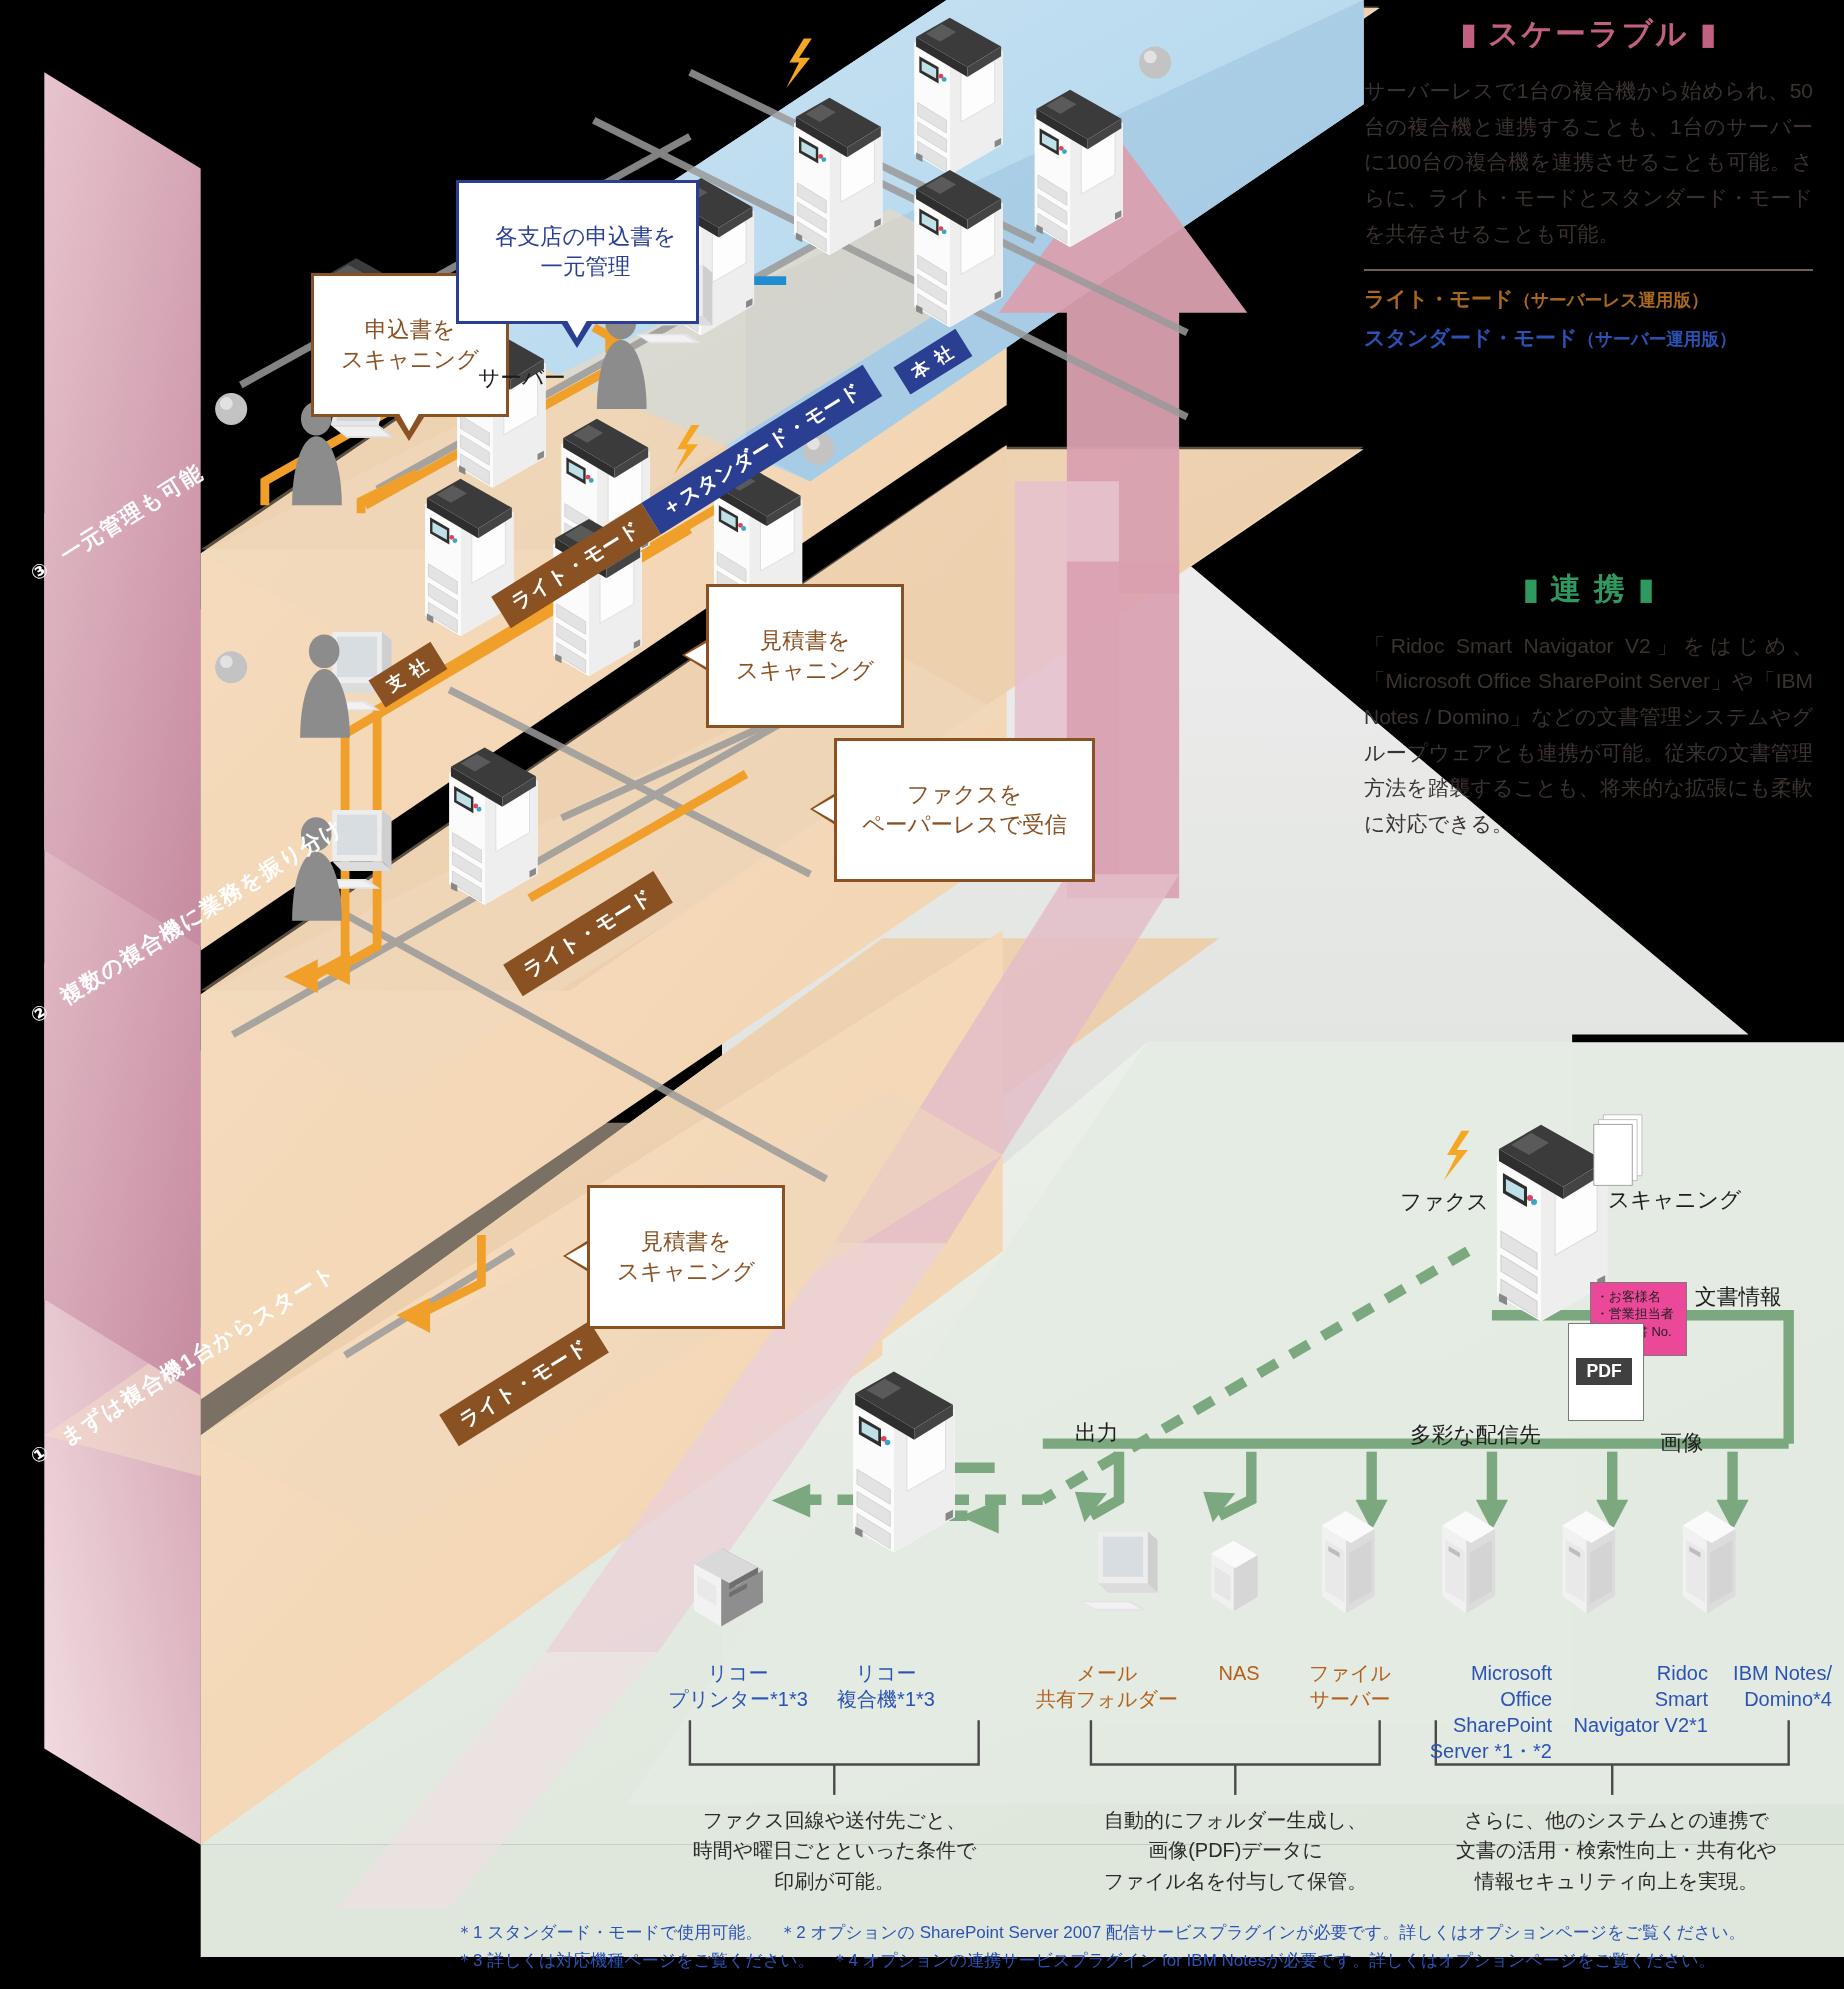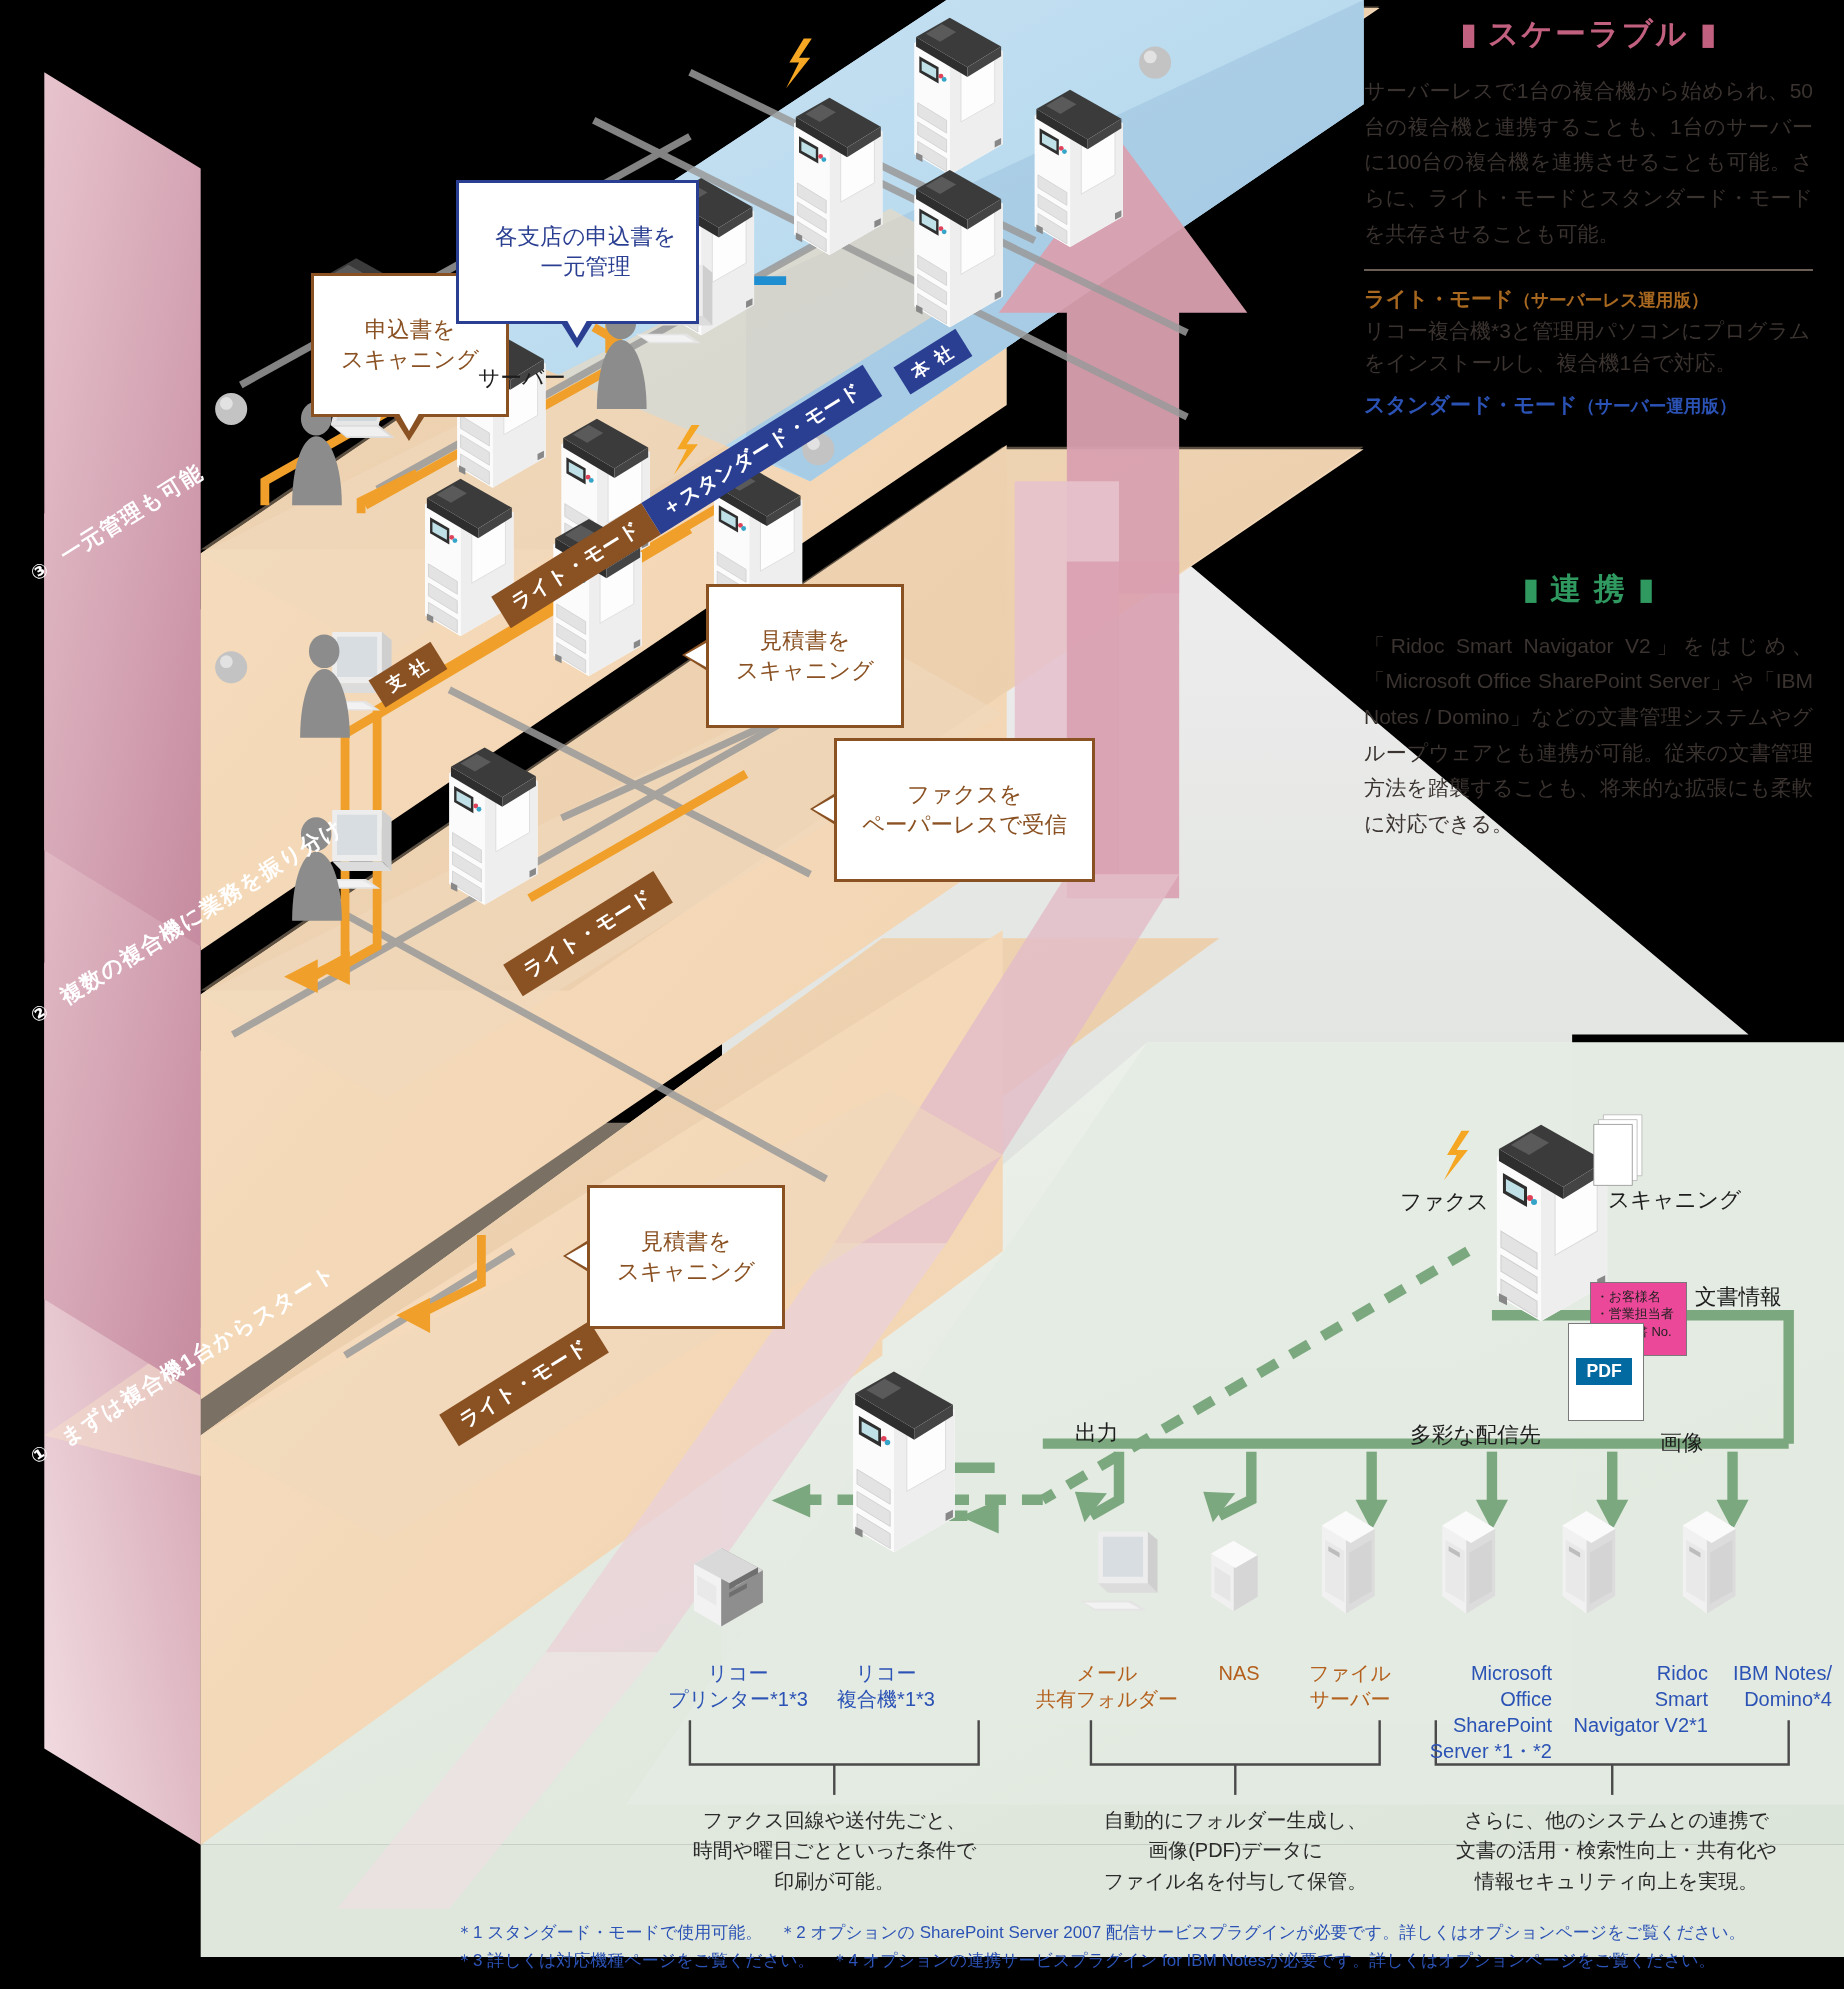--- a/index.html
+++ b/index.html
@@ -399,21 +399,21 @@
     <use href="#tower" x="1948" y="1880"></use>
     <use href="#tower" x="2098" y="1880"></use>
   </svg>
 
   <div class="abs" style="left:1590px;top:1282px;width:95px;height:72px;background:#ec4899;border:1.6px solid #7a7a7a;">
     <div class="tiny" style="padding:4.8px 4.8px;">・お客様名
 ・営業担当者
 ・見積書 No.</div>
   </div>
   <div class="abs" style="left:1568px;top:1323px;width:74px;height:96px;background:#fff;border:1.6px solid #7a7a7a;">
-    <div style="position:absolute;left:7.2px;top:34px;width:56px;height:27px;background:#0369a1;
+    <div style="position:absolute;left:7.2px;top:34px;width:56px;height:27px;background:#404040;
                 color:#fff;font-size:17.6px;font-weight:700;text-align:center;line-height:27px;">PDF</div>
   </div>
 
   <div class="stepband" style="left:32px;top:561px;transform:rotate(-32deg);">
     <span class="num">③</span>
     <span style="margin-left:9.6px;">一元管理も可能</span>
   </div>
   <div class="stepband" style="left:32px;top:1003px;transform:rotate(-32deg);">
     <span class="num">②</span>
     <span style="margin-left:9.6px;">複数の複合機に業務を振り分け</span>
@@ -480,21 +480,20 @@
       <i>▮</i>
       <span>スケーラブル</span>
       <i>▮</i>
     </div>
     <div class="panel-body">サーバーレスで1台の複合機から始められ、50台の複合機と連携することも、1台のサーバーに100台の複合機を連携させることも可能。さらに、ライト・モードとスタンダード・モードを共存させることも可能。</div>
     <div class="panel-rule"></div>
 
     <div class="mode-h brown">
       <span>ライト・モード</span><small>（サーバーレス運用版）</small>
     </div>
-    <div class="mode-p">リコー複合機*3と管理用パソコンにプログラムをインストールし、複合機1台で対応。</div>
 
     <div class="mode-h blue">
       <span>スタンダード・モード</span><small>（サーバー運用版）</small>
     </div>
   </div>
 
   <div class="panel" style="left:1364px;top:569px;">
     <div class="panel-title green">
       <i>▮</i>
       <span>連 携</span>

